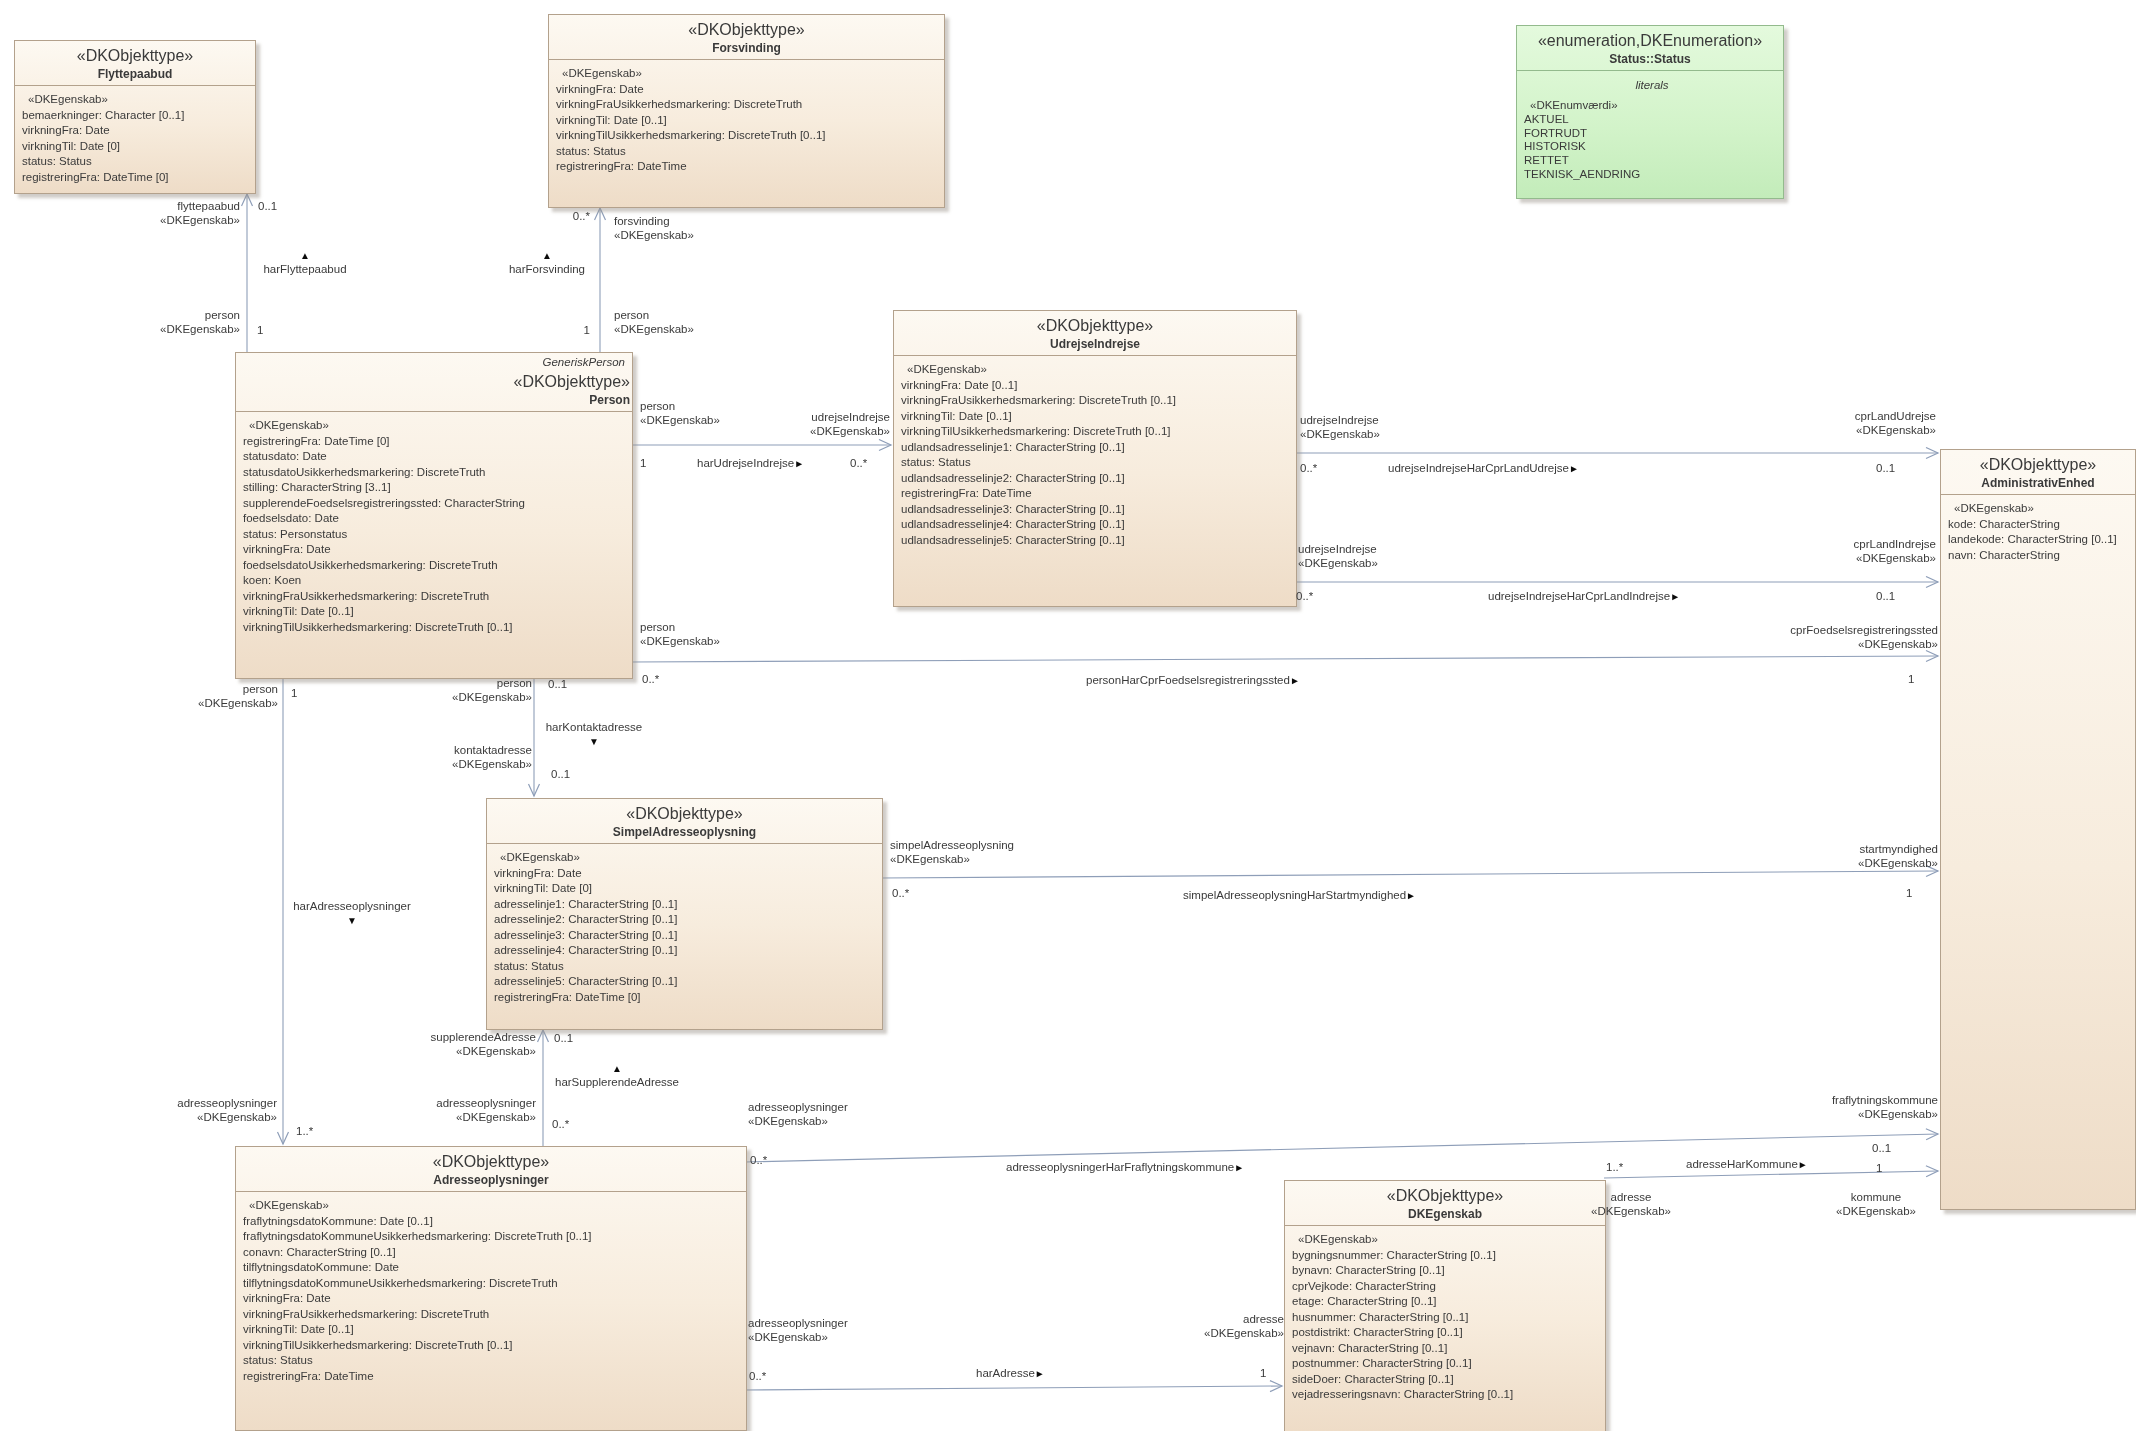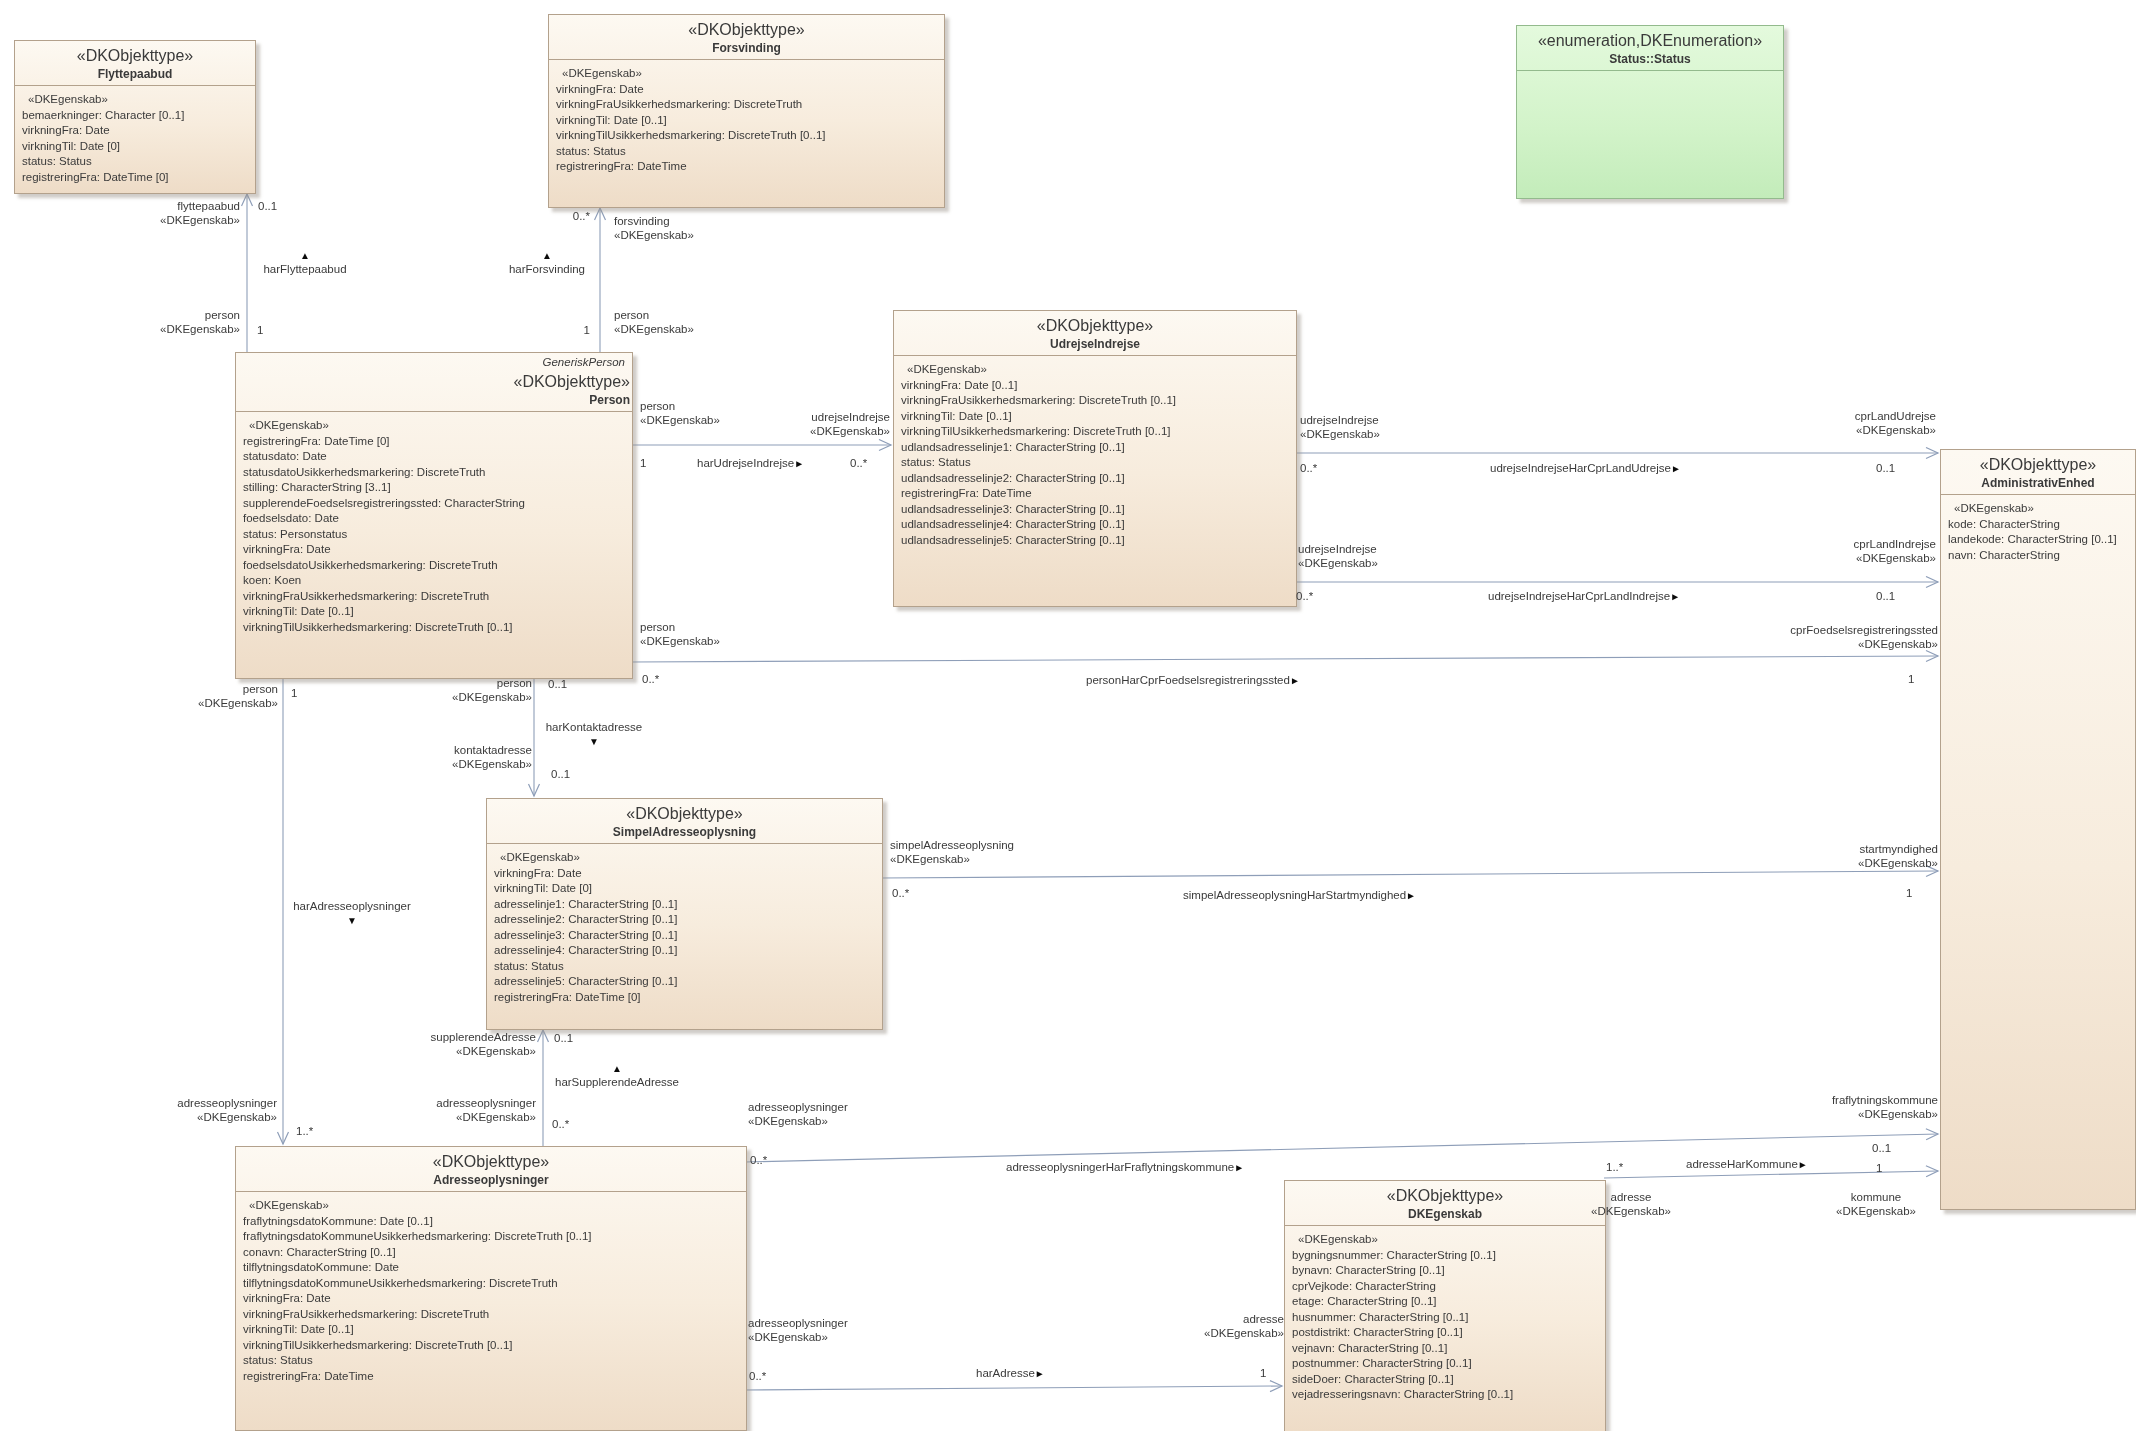--- a/index.html
+++ b/index.html
@@ -85,20 +85,29 @@
       <div class="attr">status: Status</div>
       <div class="attr">registreringFra: DateTime</div>
     </div>
   </div>
 
   <div class="uml-enum" style="left:1516px;top:25px;width:266px;height:172px">
     <div class="hdr">
       <div class="stereo">«enumeration,DKEnumeration»</div>
       <div class="cname">Status::Status</div>
     </div>
+    <div class="attrs">
+      <div class="literals">literals</div>
+      <div class="attr sec">«DKEnumværdi»</div>
+      <div class="attr">AKTUEL</div>
+      <div class="attr">FORTRUDT</div>
+      <div class="attr">HISTORISK</div>
+      <div class="attr">RETTET</div>
+      <div class="attr">TEKNISK_AENDRING</div>
+    </div>
   </div>
 
   <div class="uml-class" style="left:235px;top:352px;width:396px;height:325px">
     <div class="hdr with-annotation">
       <div class="annotation">GeneriskPerson</div>
       <div class="stereo">«DKObjekttype»</div>
       <div class="cname">Person</div>
     </div>
     <div class="attrs">
       <div class="attr sec">«DKEgenskab»</div>
@@ -226,21 +235,21 @@
 
   <div class="lbl" style="left:640px;top:399px"><span>person</span><br><span>«DKEgenskab»</span></div>
   <div class="lbl r" style="left:788px;top:410px;width:102px"><span>udrejseIndrejse</span><br><span>«DKEgenskab»</span></div>
   <div class="lbl" style="left:640px;top:456px"><span>1</span></div>
   <div class="lbl" style="left:697px;top:456px"><span>harUdrejseIndrejse</span><span class="dir">►</span></div>
   <div class="lbl" style="left:850px;top:456px"><span>0..*</span></div>
 
   <div class="lbl" style="left:1300px;top:413px"><span>udrejseIndrejse</span><br><span>«DKEgenskab»</span></div>
   <div class="lbl r" style="left:1828px;top:409px;width:108px"><span>cprLandUdrejse</span><br><span>«DKEgenskab»</span></div>
   <div class="lbl" style="left:1300px;top:461px"><span>0..*</span></div>
-  <div class="lbl" style="left:1490px;top:461px"><span>udrejseIndrejseHarCprLandUdrejse</span><span class="dir">►</span></div>
+  <div class="lbl" style="left:1388px;top:461px"><span>udrejseIndrejseHarCprLandUdrejse</span><span class="dir">►</span></div>
   <div class="lbl" style="left:1876px;top:461px"><span>0..1</span></div>
 
   <div class="lbl" style="left:1298px;top:542px"><span>udrejseIndrejse</span><br><span>«DKEgenskab»</span></div>
   <div class="lbl r" style="left:1828px;top:537px;width:108px"><span>cprLandIndrejse</span><br><span>«DKEgenskab»</span></div>
   <div class="lbl" style="left:1296px;top:589px"><span>0..*</span></div>
   <div class="lbl" style="left:1488px;top:589px"><span>udrejseIndrejseHarCprLandIndrejse</span><span class="dir">►</span></div>
   <div class="lbl" style="left:1876px;top:589px"><span>0..1</span></div>
 
   <div class="lbl" style="left:640px;top:620px"><span>person</span><br><span>«DKEgenskab»</span></div>
   <div class="lbl" style="left:642px;top:672px"><span>0..*</span></div>

